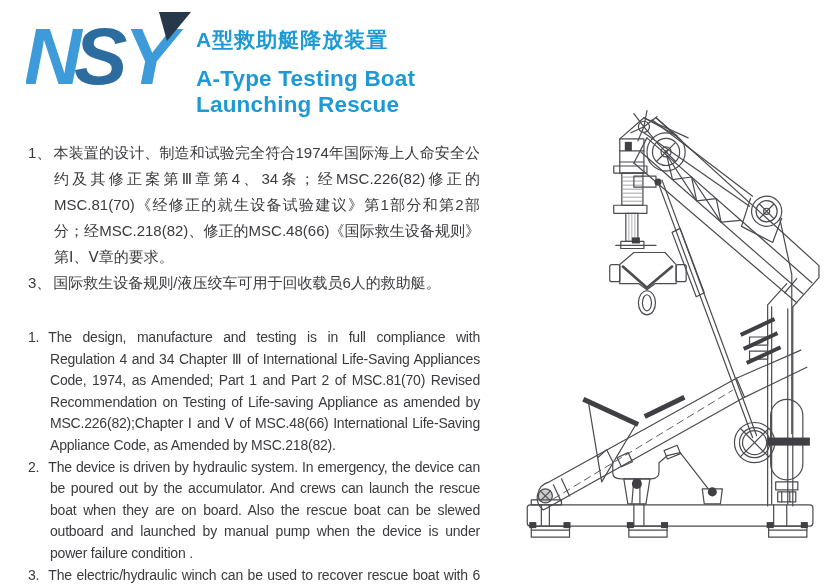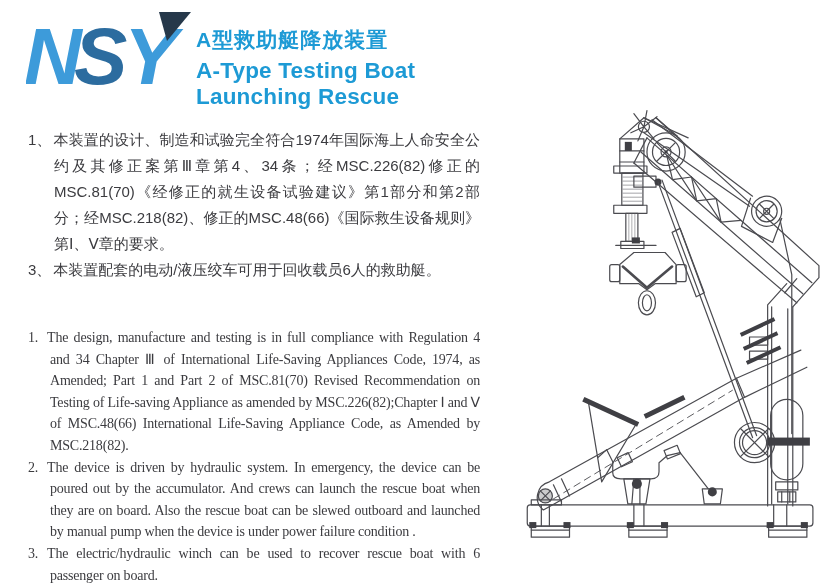--- a/index.html
+++ b/index.html
@@ -9,41 +9,41 @@
     background:#ffffff;
     overflow:hidden;
     font-family:"Liberation Sans", sans-serif;
     color:#3b3b3f;
   }
   
   .logo{position:absolute;left:26px;top:8px;width:165px;height:98px;}
   .titles{position:absolute;left:196px;top:26px;width:300px;}
   .title-zh{
     font-size:21px;font-weight:bold;letter-spacing:1px;
-    margin:0 0 4px 0;
+    margin:0 0 12px 0;
   }
   .title-en{
     font-size:22.5px;font-weight:bold;line-height:26px;margin:0;
     letter-spacing:0.2px;
   }
   
   .cn-block{
-    position:absolute;left:28px;top:127px;width:452px;
+    position:absolute;left:28px;top:140px;width:452px;
     font-size:15px;line-height:26px;
   }
   .cn-block p{
     margin:0;padding-left:26px;text-indent:-26px;text-align:justify;
   }
   .cn-block .num{margin-right:2px;}
   .en-block{
     position:absolute;left:28px;top:327px;width:452px;
     font-size:14px;line-height:21.6px;letter-spacing:-0.2px;
   }
   .en-block p{
-    margin:0;padding-left:22px;text-indent:-22px;text-align:justify;font-family:Liberation Serif, serif;
+    margin:0;padding-left:22px;text-indent:-22px;text-align:justify;
   }
   .en-block .num{margin-right:9px;}
   
   .drawing{position:absolute;left:483px;top:104px;width:347px;height:466px;}
 </style>
 </head>
 <body>
 
 <div class="page">
 
@@ -59,21 +59,21 @@
   <div class="titles">
     <p class="title-zh" style="color:#1d9ad5">A型救助艇降放装置</p>
     <p class="title-en" style="color:#1d9ad5">
       <span>A-Type Testing Boat</span><br>
       <span>Launching Rescue</span>
     </p>
   </div>
 
   <div class="cn-block">
     <p><span class="num">1、</span><span>本装置的设计、制造和试验完全符合1974年国际海上人命安全公约及其修正案第Ⅲ章第4、34条；经MSC.226(82)修正的MSC.81(70)《经修正的就生设备试验建议》第1部分和第2部分；经MSC.218(82)、修正的MSC.48(66)《国际救生设备规则》第Ⅰ、Ⅴ章的要求。</span></p>
-    <p><span class="num">3、</span><span>本装置配套的电动/液压绞车可用于回收载员6人的救助艇。</span></p>
+    <p><span class="num">3、</span><span>国际救生设备规则/液压绞车可用于回收载员6人的救助艇。</span></p>
   </div>
 
   <div class="en-block">
     <p><span class="num">1.</span><span>The design, manufacture and testing is in full compliance with Regulation 4 and 34 Chapter Ⅲ of International Life-Saving Appliances Code, 1974, as Amended; Part 1 and Part 2 of MSC.81(70) Revised Recommendation on Testing of Life-saving Appliance as amended by MSC.226(82);Chapter Ⅰ and Ⅴ of MSC.48(66) International Life-Saving Appliance Code, as Amended by MSC.218(82).</span></p>
     <p><span class="num">2.</span><span>The device is driven by hydraulic system. In emergency, the device can be poured out by the accumulator. And crews can launch the rescue boat when they are on board. Also the rescue boat can be slewed outboard and launched by manual pump when the device is under power failure condition .</span></p>
     <p><span class="num">3.</span><span>The electric/hydraulic winch can be used to recover rescue boat with 6 passenger on board.</span></p>
   </div>
 
   <svg class="drawing" viewBox="0 0 345 460">
     <g stroke="#4b4b50" stroke-width="1.2" fill="none" stroke-linejoin="round" stroke-linecap="round">

